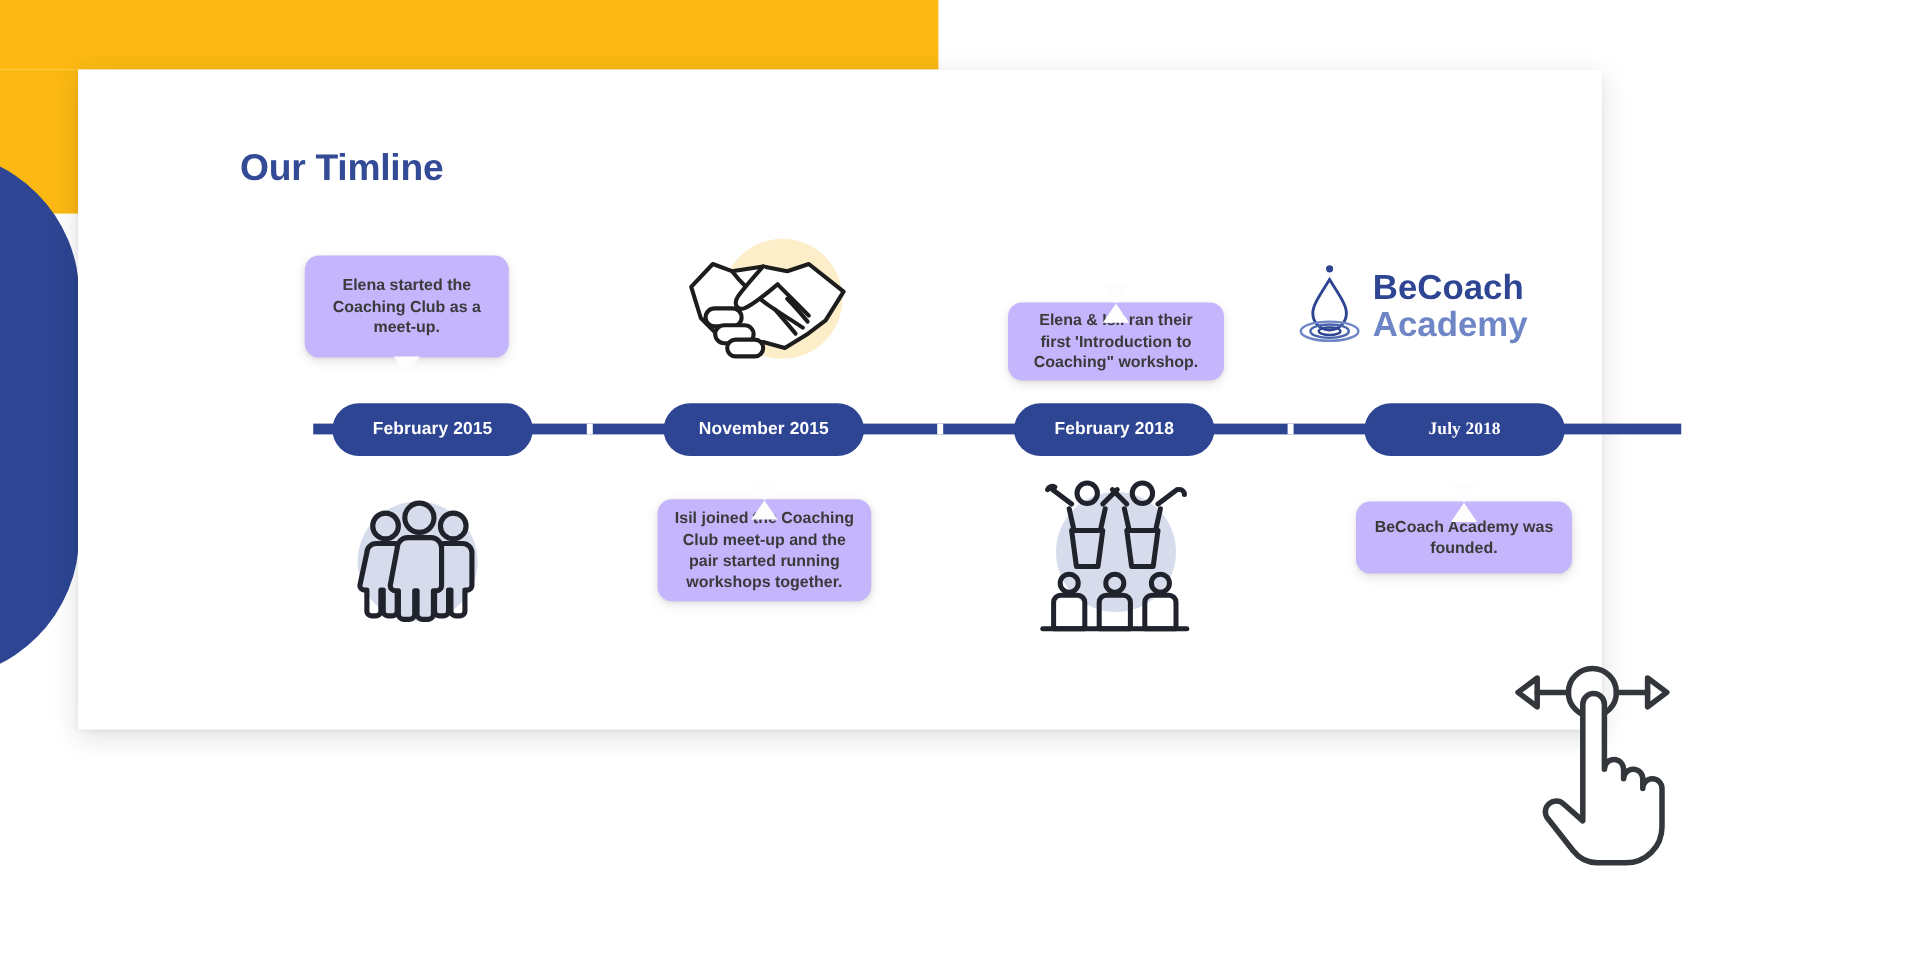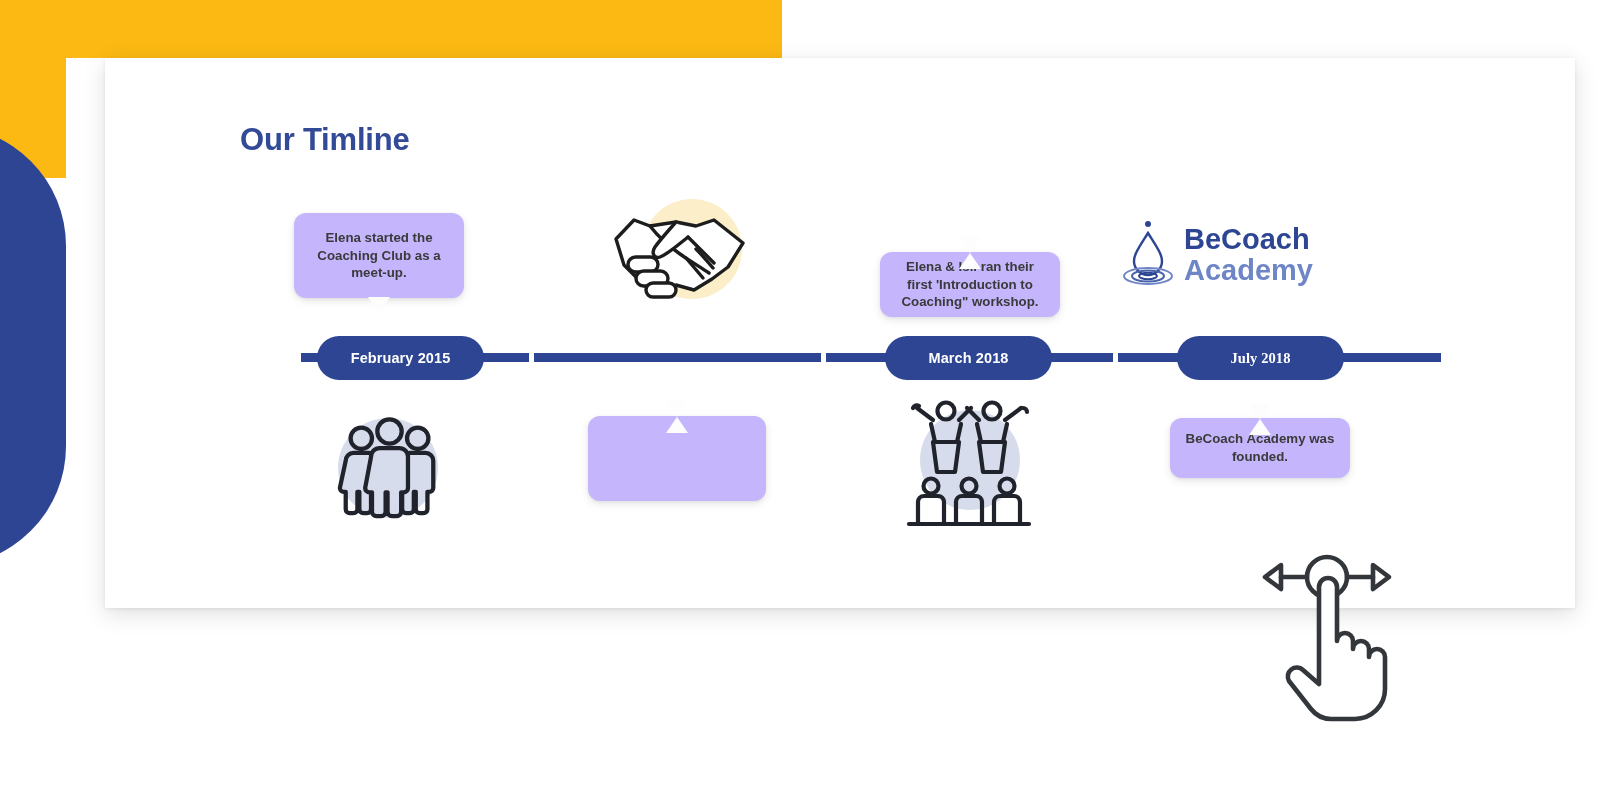--- a/index.html
+++ b/index.html
@@ -28,25 +28,24 @@
     position: absolute; left: -90px; top: 126px;
     width: 156px; height: 440px;
     background: #2d4593;
     border-radius: 0 120px 120px 0;
     z-index: 2;
   }
 
   
   .card {
     position: absolute; left: 65px; top: 58px;
-    width: 1470px; height: 550px;
+    width: 1270px; height: 550px;
     background: #ffffff;
     z-index: 5;
     box-shadow: 0 6px 22px rgba(0,0,0,0.13), 0 1px 4px rgba(0,0,0,0.07);
-    margin-left: 40px;
   }
 
   .page-title {
     position: absolute; left: 135px; top: 64px;
     font-size: 31px; font-weight: 700; letter-spacing: -0.2px;
     color: #334a96;
   }
 
   
   .timeline { position: absolute; left: 0; top: 0; width: 100%; height: 100%; }
@@ -167,34 +166,38 @@
             <path d="M78 42 C 86 50 96 60 104 68"></path>
             <rect x="18" y="62" width="30" height="15" rx="7.5"></rect>
             <rect x="26" y="76" width="32" height="15" rx="7.5"></rect>
             <rect x="36" y="88" width="30" height="14" rx="7"></rect>
             <path d="M86 54 C 92 60 98 67 103 73"></path>
             <path d="M76 63 C 82 70 88 77 93 83"></path>
           </g>
         </svg>
       </div>
 
+      <div class="pill" style="left:488px; width:167px;">
+        <span>November 2015</span>
+      </div>
 
       <div class="bubble down" style="left:483px; top:358px; width:178px; height:85px;">
+        <span>Isil joined the Coaching Club meet-up and the pair started running workshops together.</span>
         <span class="tail" style="top:-15px; left:50%; margin-left:-11px; border-left:11px solid transparent;
                      border-right:11px solid transparent; border-bottom:16px solid #fdfdfd;"></span>
       </div>
 
       <div class="bubble up" style="left:775px; top:194px; width:180px; height:65px;">
         <span>Elena &amp; Isil ran their first 'Introduction to Coaching" workshop.</span>
         <span class="tail" style="bottom:-15px; left:50%; margin-left:-11px; border-left:11px solid transparent;
                      border-right:11px solid transparent; border-top:16px solid #fdfdfd;"></span>
       </div>
 
       <div class="pill" style="left:780px; width:167px;">
-        <span>March 2018</span>
+        <span>February 2018</span>
       </div>
 
       <div class="icon-wrap" style="left:800px; top:340px; width:128px; height:130px;">
         <div class="icon-disc" style="left:15px; top:12px; width:100px; height:100px; background:#d7dcec;"></div>
         <svg viewBox="0 0 128 130" width="128" height="130" style="position:absolute; left:0; top:0;">
           <g fill="none" stroke="#20232b" stroke-width="4.2" stroke-linecap="round" stroke-linejoin="round">
             <circle cx="41" cy="13" r="8.5"></circle>
             <path d="M28 22 L12 10"></path>
             <path d="M8 10 a4 4 0 0 1 6-2"></path>
             <path d="M54 22 L66 10"></path>

